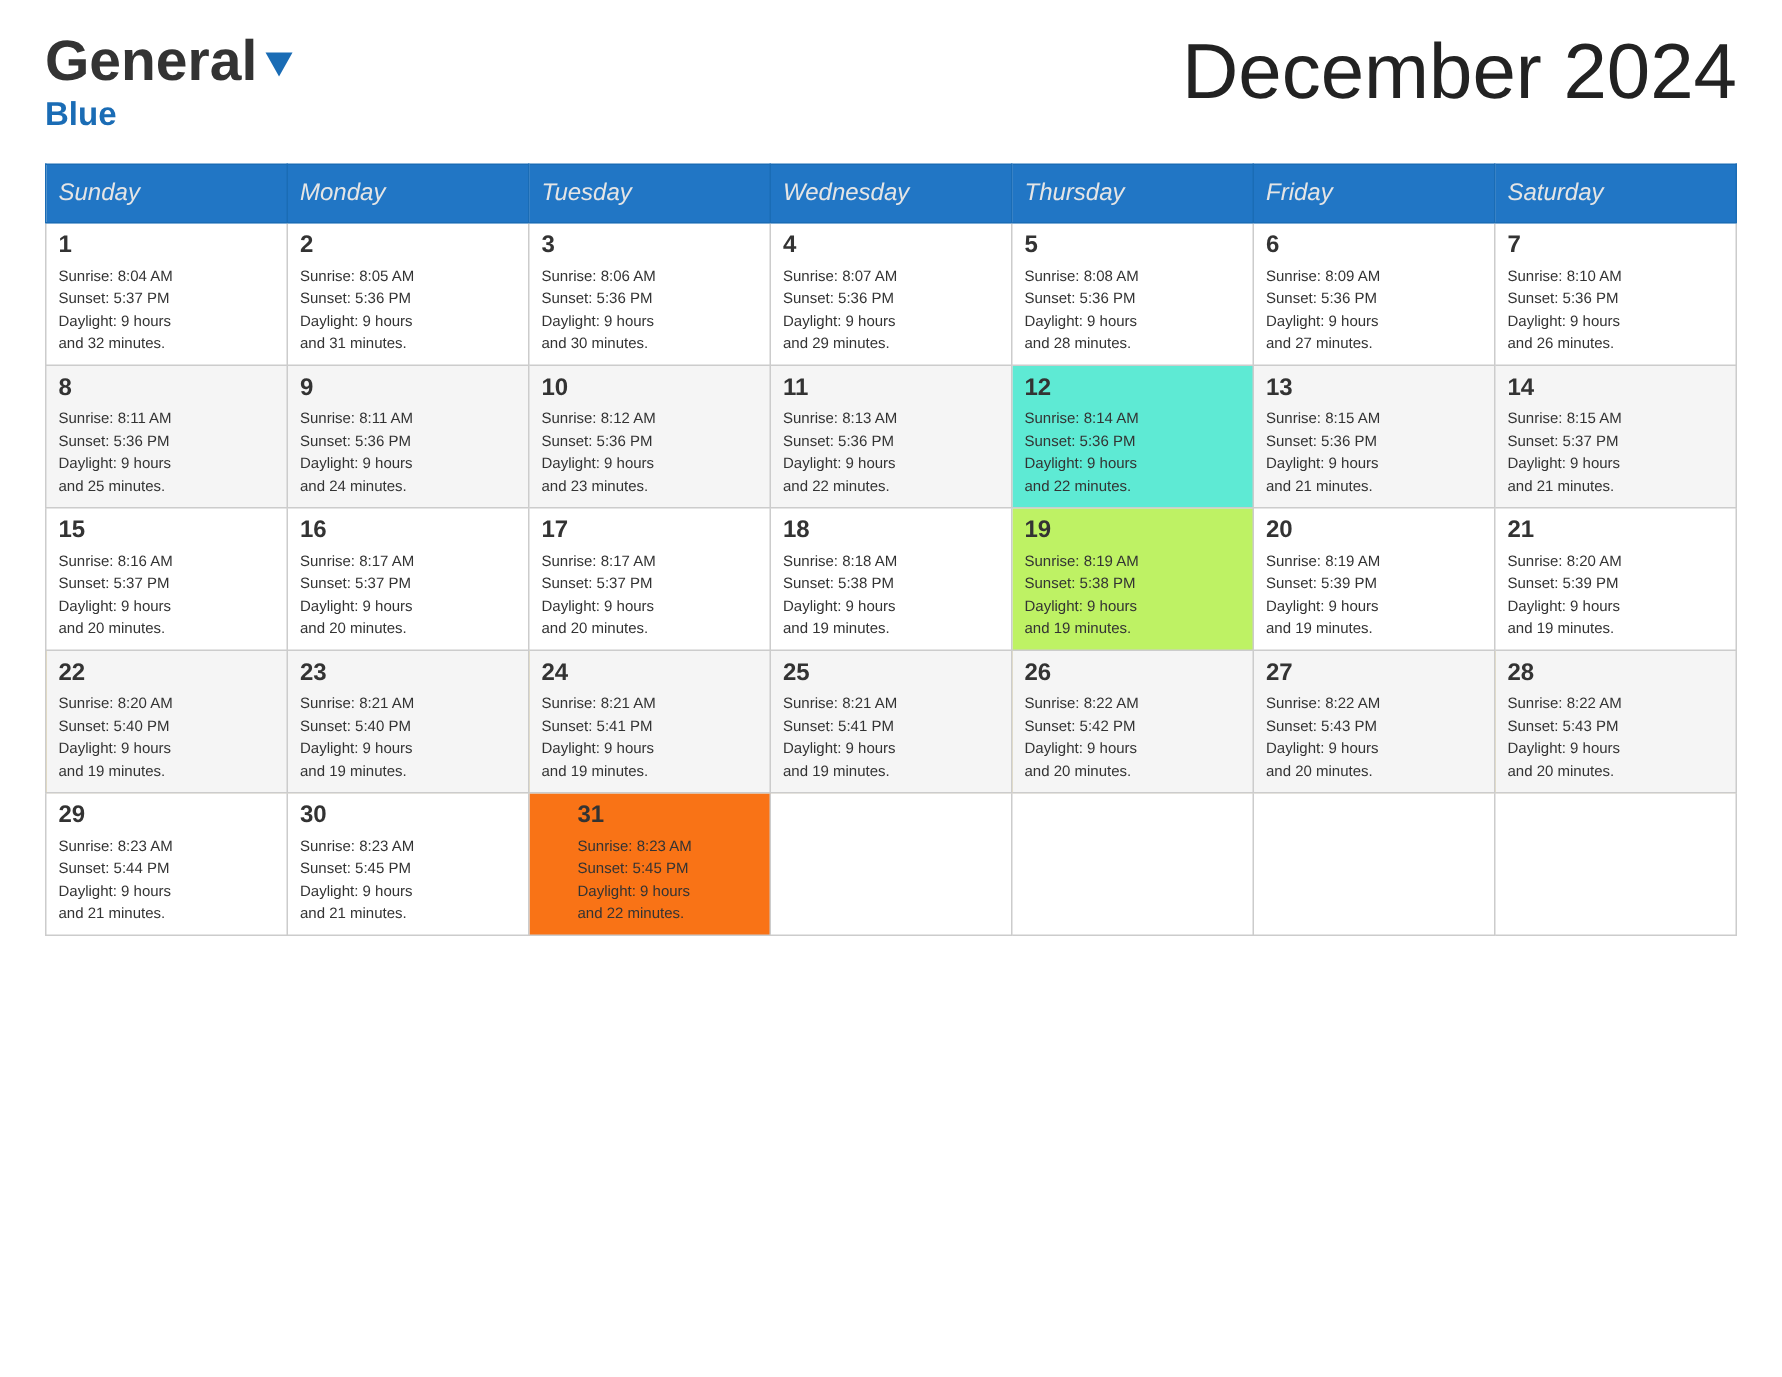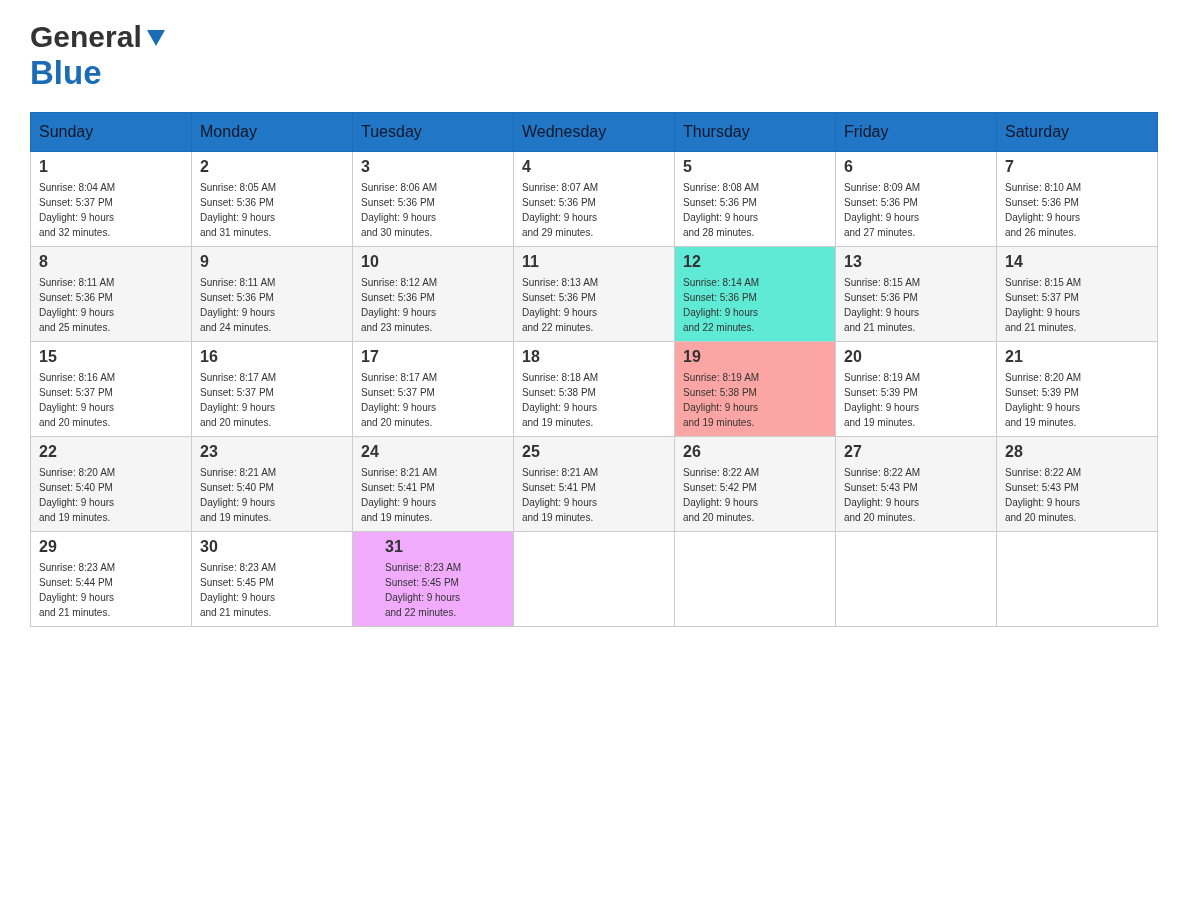--- a/index.html
+++ b/index.html
@@ -36,26 +36,27 @@
       color: #444;
       margin-top: 4px;
     }
     .calendar {
       width: 100%;
       border-collapse: collapse;
       border: 1px solid #aaa;
     }
     .calendar th {
       background-color: #2176c5;
-      color: #0f172a;
+      color: #e5e5e5;
       padding: 10px 8px;
       text-align: left;
       font-size: 16px;
       font-weight: 500;
       border: 1px solid #1a6cb5;
+      font-style: italic;
     }
     .calendar td {
       border: 1px solid #ccc;
       vertical-align: top;
       padding: 6px 8px;
       width: 14.28%;
       min-height: 90px;
     }
     .day-number {
       font-size: 16px;
@@ -79,44 +80,45 @@
       background-color: #fff;
     }
     .calendar tbody tr td {
       background-color: #fff;
     }
     .logo-wrapper {
       display: flex;
       align-items: center;
     }
     .logo-general {
-      font-size: 30px;
+      font-size: 38px;
       font-weight: bold;
       color: #333;
     }
     .logo-line2 {
-      font-size: 33px;
+      font-size: 22px;
       font-weight: bold;
       color: #1a6cb5;
     }
   </style>
 </head>
 <body>
 
 <div class="header">
   <div class="logo">
     <div class="logo-wrapper">
       <span class="logo-general">General</span>
       <svg width="22" height="22" viewBox="0 0 22 22" style="margin-left:3px; margin-top:0px;">
         <polygon points="2,4 20,4 11,20" fill="#1a6cb5"></polygon>
       </svg>
     </div>
     <span class="logo-line2">Blue</span>
   </div>
   <div class="title-section">
+    <h1>December 2024</h1>
   </div>
 </div>
 
 <table class="calendar">
   <thead>
     <tr>
       <th>Sunday</th>
       <th>Monday</th>
       <th>Tuesday</th>
       <th>Wednesday</th>
@@ -196,21 +198,21 @@
           <div class="day-info">Sunrise: 8:17 AM<br>Sunset: 5:37 PM<br>Daylight: 9 hours<br>and 20 minutes.</div>
         </td>
         <td style="background-color: rgb(255, 255, 255);">
           <span class="day-number">17</span>
           <div class="day-info">Sunrise: 8:17 AM<br>Sunset: 5:37 PM<br>Daylight: 9 hours<br>and 20 minutes.</div>
         </td>
         <td style="background-color: rgb(255, 255, 255);">
           <span class="day-number">18</span>
           <div class="day-info">Sunrise: 8:18 AM<br>Sunset: 5:38 PM<br>Daylight: 9 hours<br>and 19 minutes.</div>
         </td>
-        <td style="background-color: #fca5a5;">
+        <td style="background-color: #bef264;">
           <span class="day-number">19</span>
           <div class="day-info">Sunrise: 8:19 AM<br>Sunset: 5:38 PM<br>Daylight: 9 hours<br>and 19 minutes.</div>
         </td>
         <td style="background-color: rgb(255, 255, 255);">
           <span class="day-number">20</span>
           <div class="day-info">Sunrise: 8:19 AM<br>Sunset: 5:39 PM<br>Daylight: 9 hours<br>and 19 minutes.</div>
         </td>
         <td style="background-color: rgb(255, 255, 255);">
           <span class="day-number">21</span>
           <div class="day-info">Sunrise: 8:20 AM<br>Sunset: 5:39 PM<br>Daylight: 9 hours<br>and 19 minutes.</div>
@@ -248,21 +250,21 @@
       </tr>
       <tr style="background-color: rgb(255, 255, 255);">
         <td style="background-color: rgb(255, 255, 255); margin-top: 10px;">
           <span class="day-number">29</span>
           <div class="day-info">Sunrise: 8:23 AM<br>Sunset: 5:44 PM<br>Daylight: 9 hours<br>and 21 minutes.</div>
         </td>
         <td style="background-color: rgb(255, 255, 255);">
           <span class="day-number">30</span>
           <div class="day-info">Sunrise: 8:23 AM<br>Sunset: 5:45 PM<br>Daylight: 9 hours<br>and 21 minutes.</div>
         </td>
-        <td style="background-color: #f0abfc; padding-left: 32px;">
+        <td style="background-color: #f97316; padding-left: 32px;">
           <span class="day-number">31</span>
           <div class="day-info">Sunrise: 8:23 AM<br>Sunset: 5:45 PM<br>Daylight: 9 hours<br>and 22 minutes.</div>
         </td>
         <td class="empty-cell" style="background-color: rgb(255, 255, 255);"></td>
         <td class="empty-cell" style="background-color: rgb(255, 255, 255);"></td>
         <td class="empty-cell" style="background-color: rgb(255, 255, 255);"></td>
         <td class="empty-cell" style="background-color: rgb(255, 255, 255);"></td>
       </tr>
     </tbody>
 </table>

